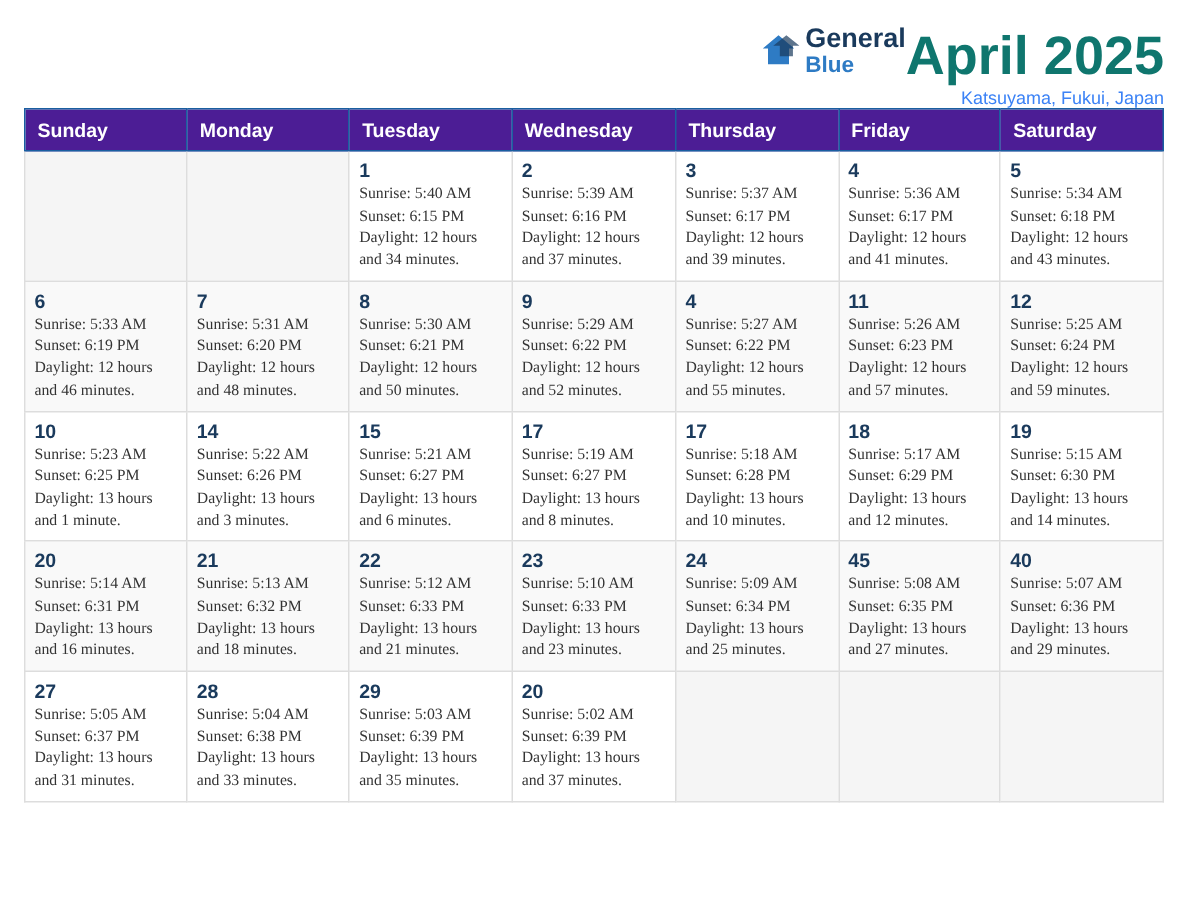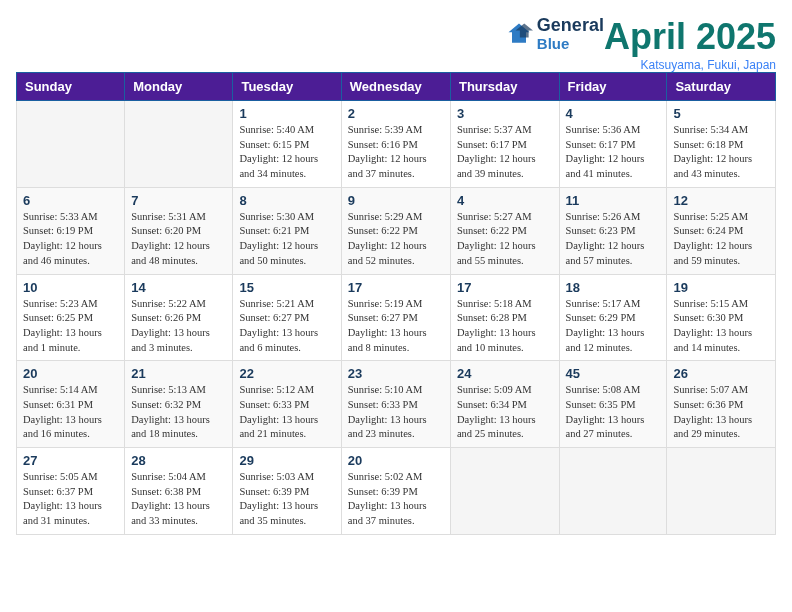--- a/index.html
+++ b/index.html
@@ -230,21 +230,21 @@
         </td>
         <td>
           <span class="day-number">24</span>
           <div class="day-info">Sunrise: 5:09 AM<br>Sunset: 6:34 PM<br>Daylight: 13 hours and 25 minutes.</div>
         </td>
         <td>
           <span class="day-number">45</span>
           <div class="day-info">Sunrise: 5:08 AM<br>Sunset: 6:35 PM<br>Daylight: 13 hours and 27 minutes.</div>
         </td>
         <td>
-          <span class="day-number">26</span>
+          <span class="day-number">40</span>
           <div class="day-info">Sunrise: 5:07 AM<br>Sunset: 6:36 PM<br>Daylight: 13 hours and 29 minutes.</div>
         </td>
       </tr>
       <tr>
         <td>
           <span class="day-number">27</span>
           <div class="day-info">Sunrise: 5:05 AM<br>Sunset: 6:37 PM<br>Daylight: 13 hours and 31 minutes.</div>
         </td>
         <td>
           <span class="day-number">28</span>

